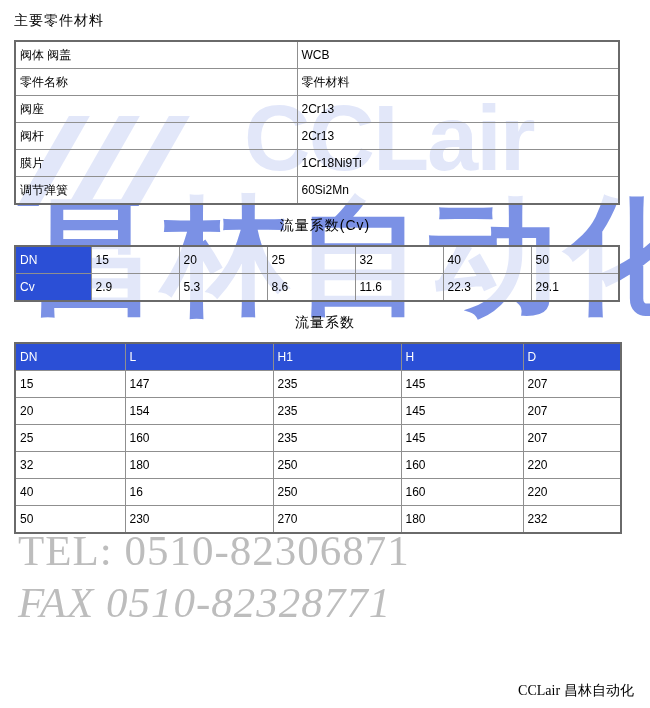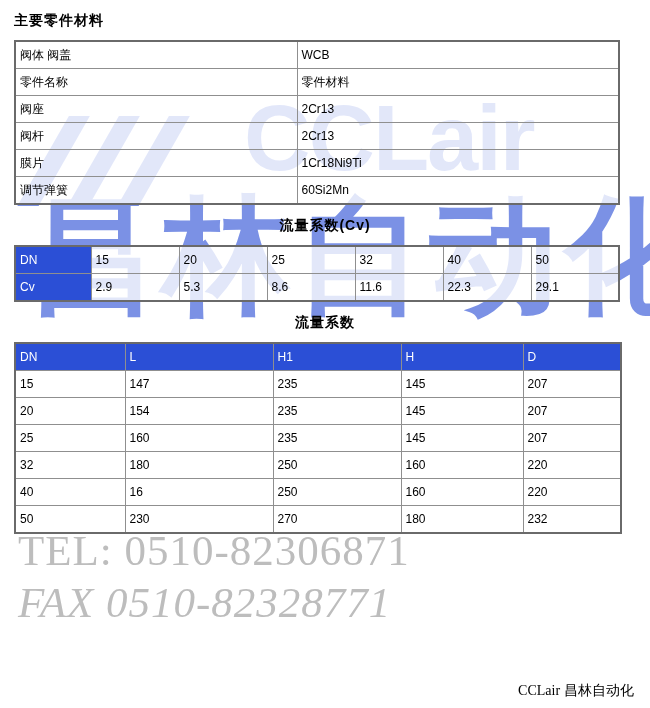--- a/index.html
+++ b/index.html
@@ -72,21 +72,21 @@
   .wm-fax { left: 18px; top: 578px; font-style: italic; }
 
   
   .page {
     position: relative;
     z-index: 2;
     padding: 0 14px;
   }
   h2.section-title {
     font-size: 14px;
-    font-weight: bold;
+    font-weight: normal;
     margin: 12px 0 10px 0;
     color: #000;
     letter-spacing: 1px;
   }
   .gap-top { margin-top: 26px; text-align: center; }
 
   table {
     border-collapse: collapse;
     width: 606px;
     background: transparent;

